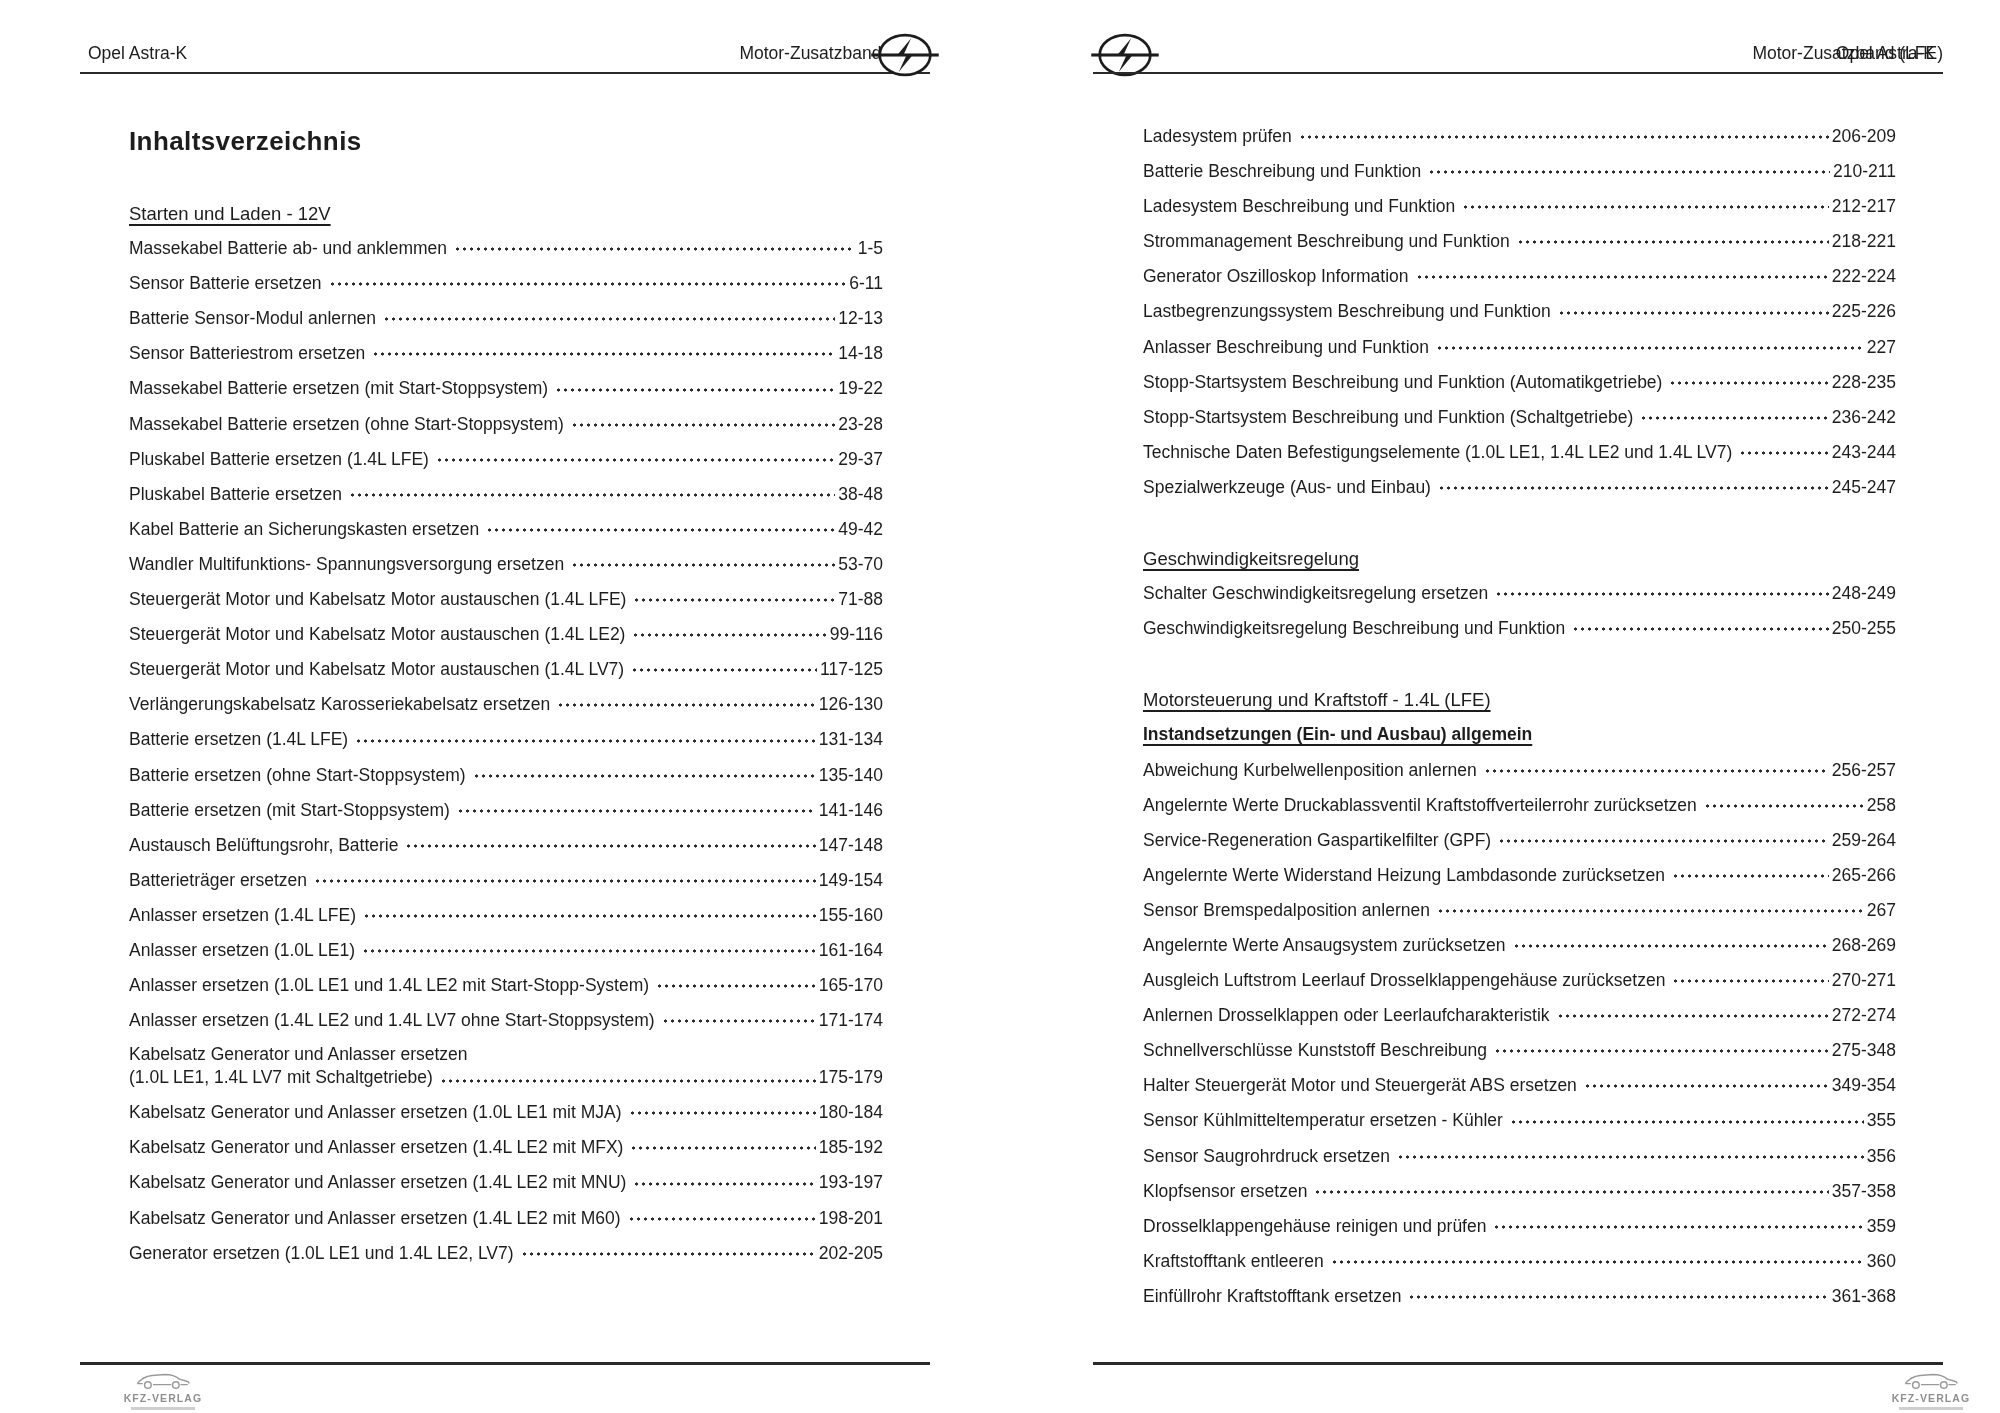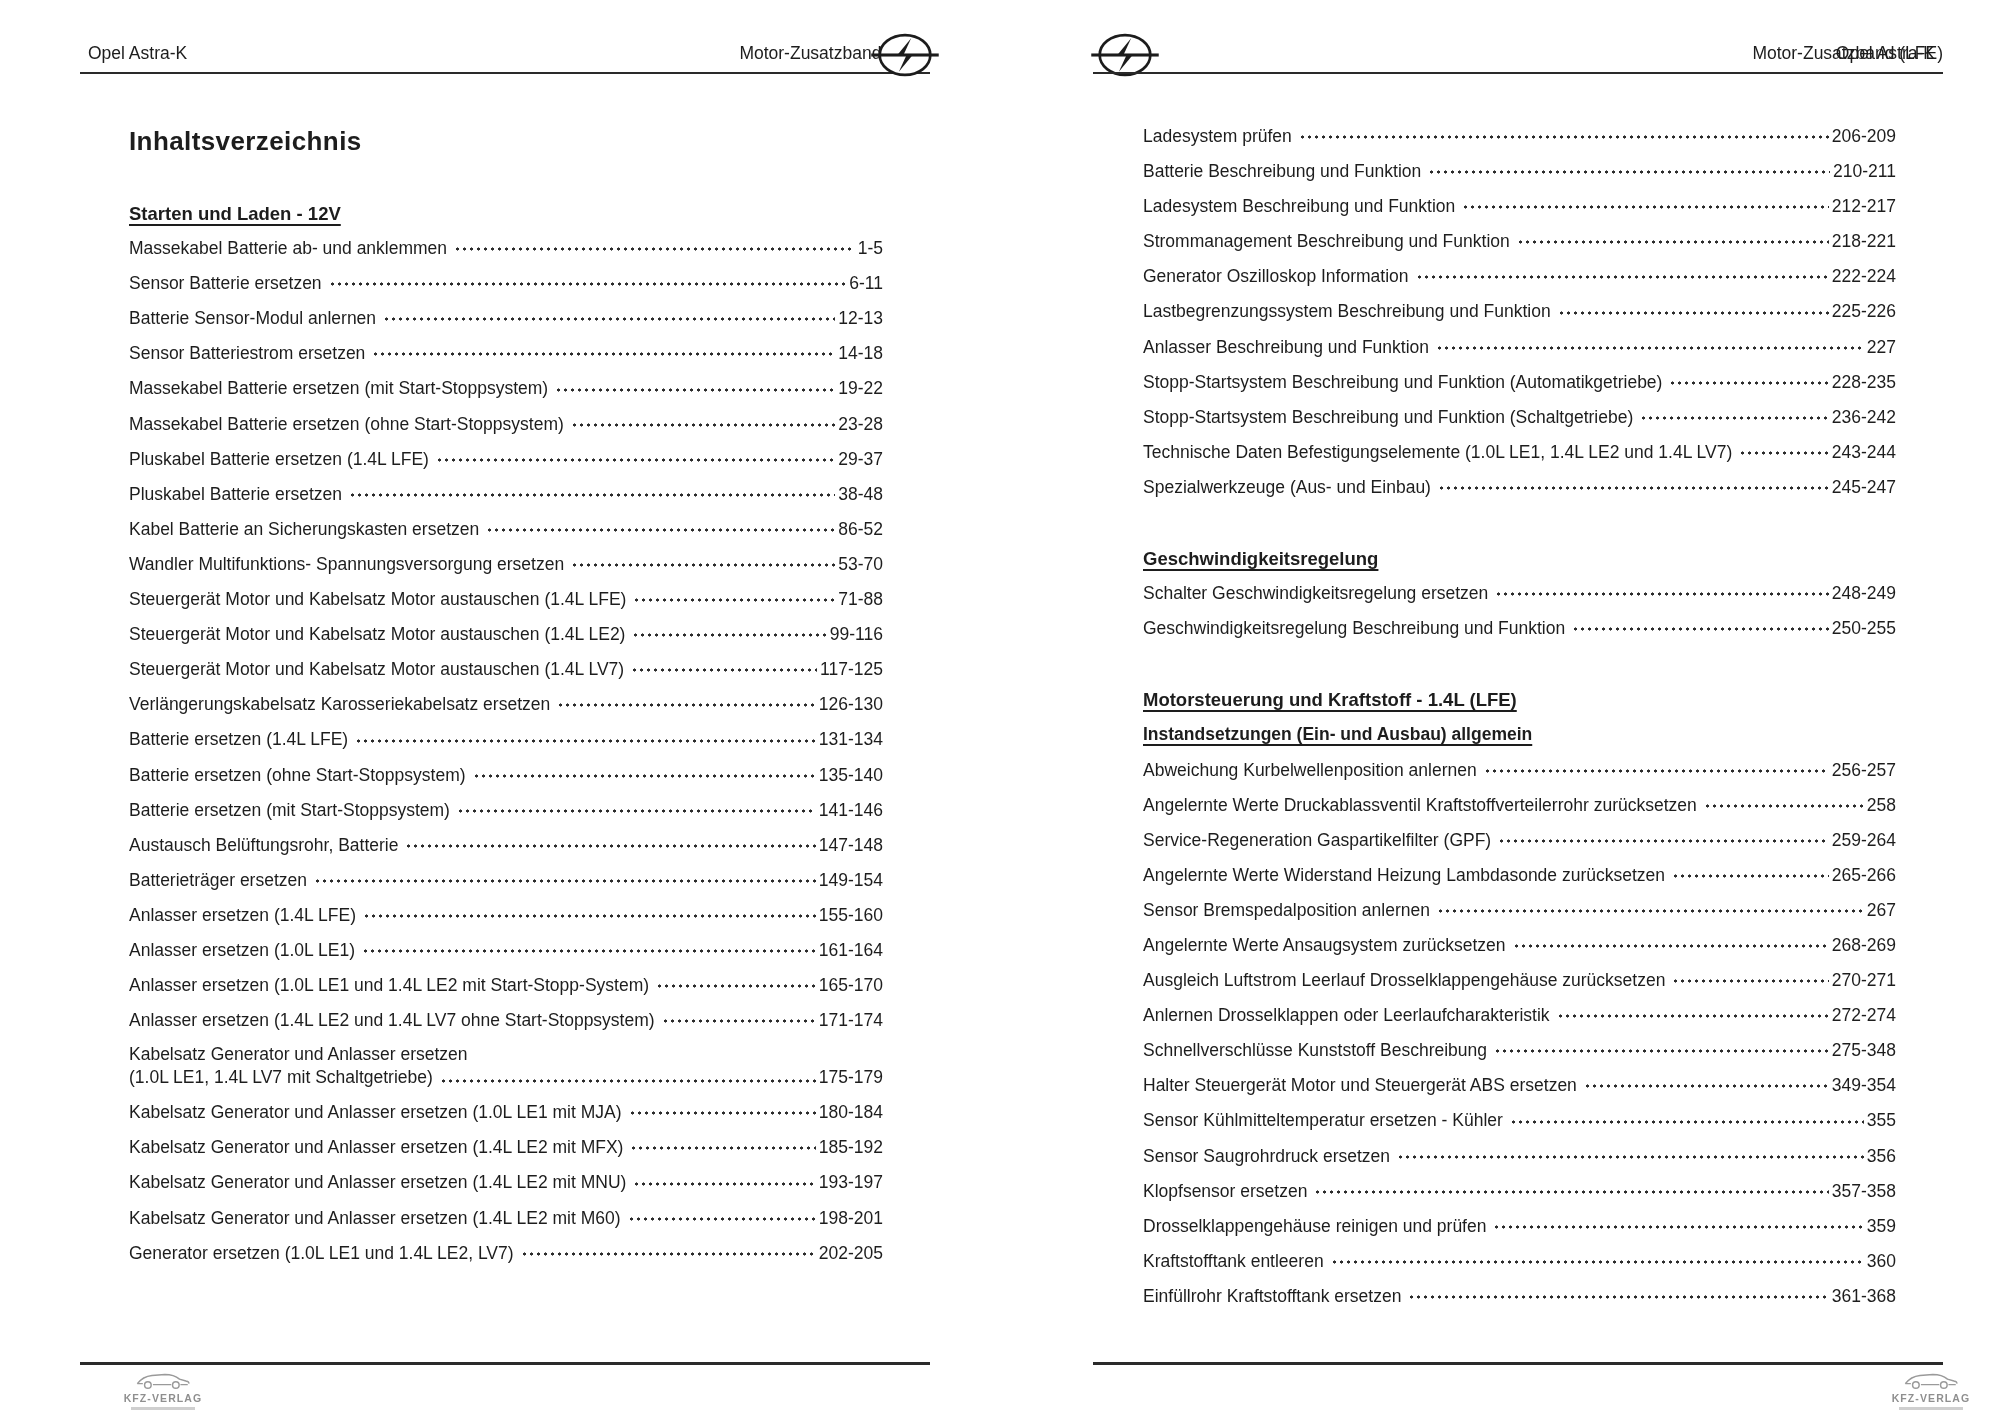--- a/index.html
+++ b/index.html
@@ -19,21 +19,21 @@
   .opel-logo{position:absolute;bottom:-7px;width:92px;height:52px;}
   .opel-logo.at-right{right:-21px;}
   .opel-logo.at-left{left:-14px;}
   .opel-logo svg{display:block;width:92px;height:52px;}
   
   .doc-title{position:absolute;left:129px;top:126px;font-size:26px;font-weight:700;letter-spacing:.4px;}
   
   .toc{position:absolute;font-size:17.5px;line-height:35.1px;}
   .toc-left{left:129px;top:196px;width:754px;}
   .toc-right{left:1143px;top:119px;width:753px;}
-  .sec-h{height:35.1px;line-height:35.1px;font-size:18.5px;font-weight:700;
+  .sec-h{height:35.1px;line-height:35.1px;font-size:18.5px;font-weight:400;
          text-decoration:underline;text-decoration-thickness:1.6px;text-underline-offset:4px;white-space:nowrap;}
   .sec-h.gap{margin-top:36px;}
   .sub-h{height:35.1px;line-height:35.1px;font-size:17.5px;font-weight:700;
          text-decoration:underline;text-decoration-thickness:1.5px;text-underline-offset:4px;white-space:nowrap;}
   .row{display:flex;align-items:baseline;height:35.1px;}
   .lbl{white-space:nowrap;flex-shrink:0;}
   .pg{white-space:nowrap;flex-shrink:0;}
   .dots{
     flex:1;min-width:10px;align-self:stretch;margin:0 3px 0 5px;
     background-image:radial-gradient(circle, #2b2b2b 1.35px, rgba(0,0,0,0) 1.8px);
@@ -127,21 +127,21 @@
         <span class="pg">29-37</span>
       </div>
       <div class="row">
         <span class="lbl">Pluskabel Batterie ersetzen</span>
         <span class="dots"></span>
         <span class="pg">38-48</span>
       </div>
       <div class="row">
         <span class="lbl">Kabel Batterie an Sicherungskasten ersetzen</span>
         <span class="dots"></span>
-        <span class="pg">86-52</span>
+        <span class="pg">49-42</span>
       </div>
       <div class="row">
         <span class="lbl">Wandler Multifunktions- Spannungsversorgung ersetzen</span>
         <span class="dots"></span>
         <span class="pg">53-70</span>
       </div>
       <div class="row">
         <span class="lbl">Steuergerät Motor und Kabelsatz Motor austauschen (1.4L LFE)</span>
         <span class="dots"></span>
         <span class="pg">71-88</span>

